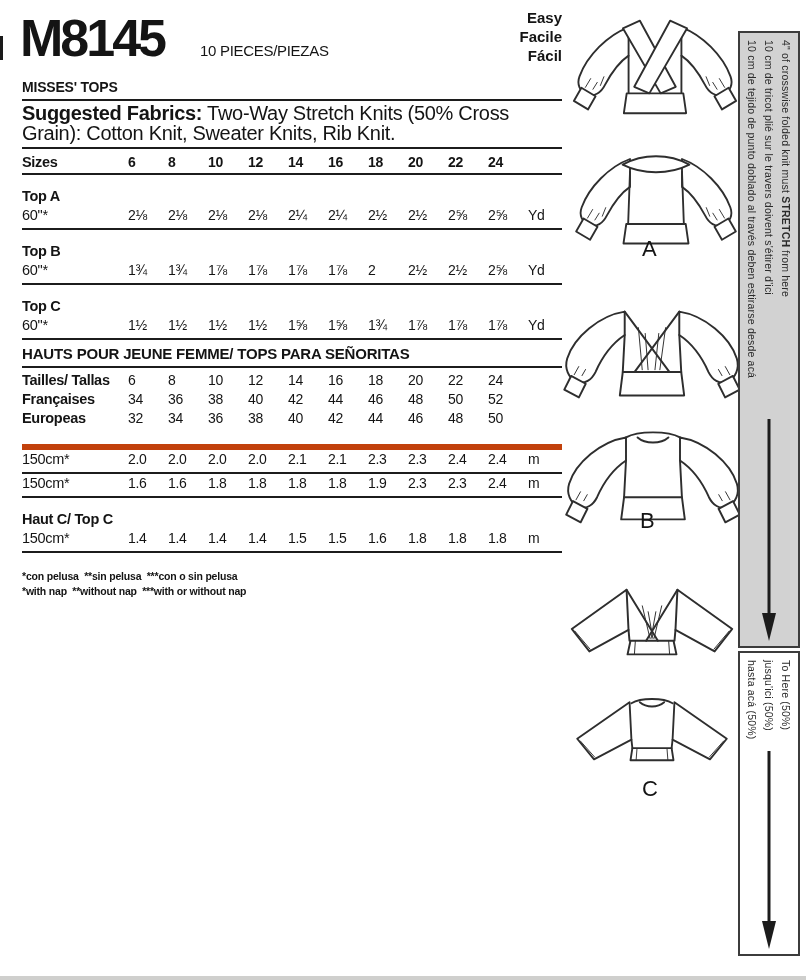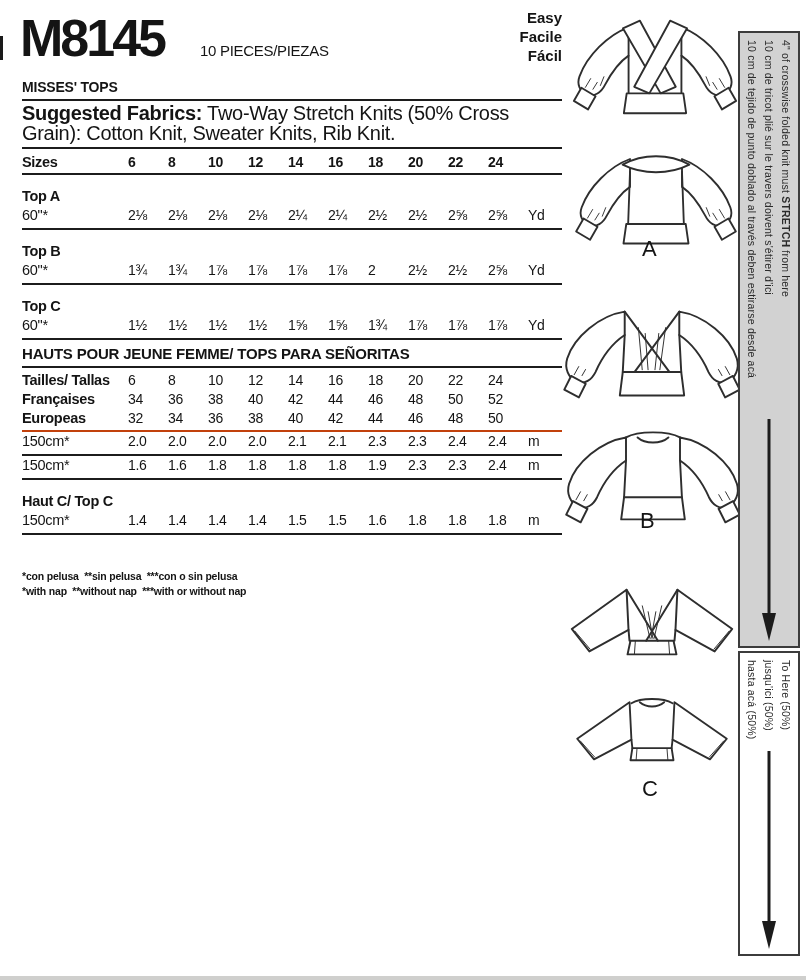--- a/index.html
+++ b/index.html
@@ -19,21 +19,21 @@
   .grid{display:grid;grid-template-columns:106px repeat(10,40px) 34px;align-items:baseline;}
   .grid span{display:block;}
   .num{font-size:14px;letter-spacing:-0.3px;}
   .lbl{font-size:14.5px;letter-spacing:-0.3px;}
   .hdr-row{font-weight:bold;padding:2px 0 3px;border-bottom:2px solid #1c1c1c;}
   .name-row{font-weight:bold;font-size:14.5px;padding-top:4px;line-height:19px;letter-spacing:-0.3px;margin-top:8px;}
   .val-row{padding:1px 0 5px;border-bottom:2px solid #1c1c1c;}
   .sec-head{font-weight:bold;font-size:15px;letter-spacing:-0.2px;padding:5px 0 4px;border-bottom:2px solid #1c1c1c;}
   .size-row{padding:1.5px 0;}
   .size-row .lbl{font-weight:bold;}
-  .size-rows-wrap{border-bottom:2px solid #c2410c;padding-bottom:3px;padding-top:2px;}
+  .size-rows-wrap{border-bottom:6px solid #c2410c;padding-bottom:17px;padding-top:2px;}
   
   #footnotes{left:22px;top:569px;width:540px;display:flex;justify-content:space-between;
              font-size:10.5px;font-weight:bold;letter-spacing:-0.2px;line-height:15px;}
   #footnotes span{white-space:pre;display:block;}
   
   .view-label{font-size:22px;letter-spacing:0.5px;}
   svg{display:block;}
   
   #gauge{left:738px;top:31px;width:62px;}
   .panel{box-sizing:border-box;border:2px solid #3c3c3c;position:relative;}

